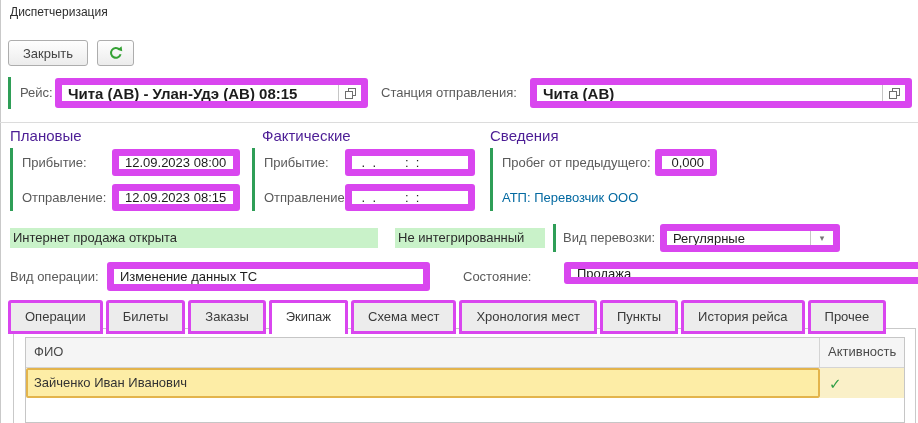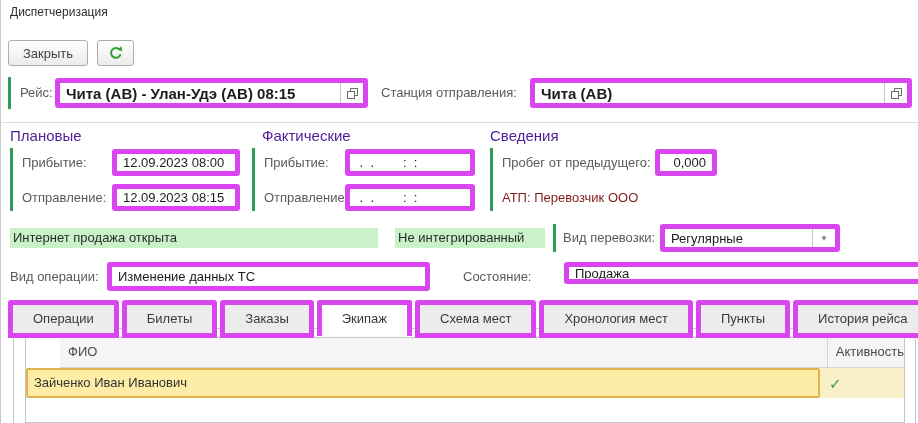--- a/index.html
+++ b/index.html
@@ -22,21 +22,21 @@
     color:#444;font-size:13px;font-family:inherit;cursor:pointer;
     display:flex;align-items:center;justify-content:center;
   }
   .btn-close{left:8px;top:40px;width:80px;}
   .btn-refresh{left:97px;top:40px;width:37px;}
   
   .gbar{width:3px;background:#2f9e57;}
   
   .field{
     position:absolute;box-sizing:border-box;display:flex;align-items:stretch;
-    border:5px solid #d946ef;border-radius:3px;background:#fff;
+    border:7px solid #d946ef;border-radius:3px;background:#fff;
   }
   .field .txt{
     flex:1;display:flex;align-items:center;padding:0 6px;
     white-space:pre;overflow:hidden;color:#1c1c1c;
   }
   .field .fbtn{
     width:22px;border-left:1px solid #c6c6c6;display:flex;
     align-items:center;justify-content:center;cursor:pointer;background:#fff;
     border-radius:0 3px 3px 0;
   }
@@ -46,37 +46,37 @@
   .hsep{left:0;top:122px;width:918px;height:1px;background:#dcdcdc;}
   .sect{font-size:15px;color:#4c1d95;white-space:nowrap;}
   .status-green{
     background:#c9f2c9;height:20px;line-height:20px;padding-left:3px;
     white-space:nowrap;overflow:hidden;color:#2b2b2b;
   }
   .ddArrow{font-size:9px;color:#777;}
   
   .tabs{left:8px;top:300px;display:flex;z-index:3;}
   .tab{
-    height:28px;line-height:27px;padding:0 20px;margin-right:3px;
-    background:#ececec;border:5px solid #d946ef;border-radius:3px 3px 0 0;
+    height:28px;line-height:27px;padding:0 14px;margin-right:3px;
+    background:#ececec;border:3px solid #d946ef;border-radius:3px 3px 0 0;
     color:#3a3a3a;white-space:nowrap;cursor:pointer;
   }
   .tab.active{
     background:#fff;height:31px;border-bottom:none;position:relative;z-index:4;
   }
   
   .panel{
     left:13px;top:328px;width:903px;height:95px;background:#fff;
     border:1px solid #c9c9c9;border-bottom:none;z-index:1;
   }
   .table{
     position:absolute;left:11px;top:8px;width:880px;height:86px;
     border:1px solid #c6c6c6;box-sizing:border-box;background:#fff;
   }
-  .thead{display:flex;height:29px;background:#f5f5f5;border-bottom:1px solid #d4d4d4;margin-left:34px;}
+  .thead{display:flex;height:29px;background:#f5f5f5;border-bottom:1px solid #d4d4d4;}
   .th{line-height:28px;padding-left:8px;color:#4a4a4a;box-sizing:border-box;}
   .th-fio{width:794px;border-right:1px solid #d4d4d4;}
   .th-act{flex:1;}
   .trow{display:flex;height:30px;}
   .cell-fio{
     width:794px;box-sizing:border-box;background:#fdeda6;
     border:2px solid #e3b44c;border-radius:2px;
     line-height:26px;padding-left:6px;color:#333;white-space:nowrap;overflow:hidden;
   }
   .cell-act{
@@ -150,21 +150,21 @@
 <div class="field" style="left:345px;top:184px;width:130px;height:27px;">
   <div class="txt ph"> .  .        :  :</div>
 </div>
 
 <div class="abs sect" style="left:490px;top:127px;">Сведения</div>
 <div class="abs gbar" style="left:490px;top:148px;height:63px;"></div>
 <div class="abs label" style="left:502px;top:149px;line-height:27px;">Пробег от предыдущего:</div>
 <div class="field" style="left:655px;top:149px;width:62px;height:27px;">
   <div class="txt num">0,000</div>
 </div>
-<div class="abs label" style="left:502px;top:184px;line-height:27px;color:#7f1d1d;">АТП: Перевозчик ООО</div>
+<div class="abs label" style="left:502px;top:184px;line-height:27px;color:#0369a1;">АТП: Перевозчик ООО</div>
 
 <div class="abs status-green" style="left:10px;top:228px;width:368px;">Интернет продажа открыта</div>
 <div class="abs status-green" style="left:395px;top:228px;width:150px;">Не интегрированный</div>
 <div class="abs gbar" style="left:553px;top:224px;height:28px;"></div>
 <div class="abs label" style="left:563px;top:224px;line-height:28px;">Вид перевозки:</div>
 <div class="field" style="left:660px;top:224px;width:180px;height:28px;">
   <div class="txt">Регулярные</div>
   <div class="fbtn">
     <span class="ddArrow">▾</span>
   </div>

